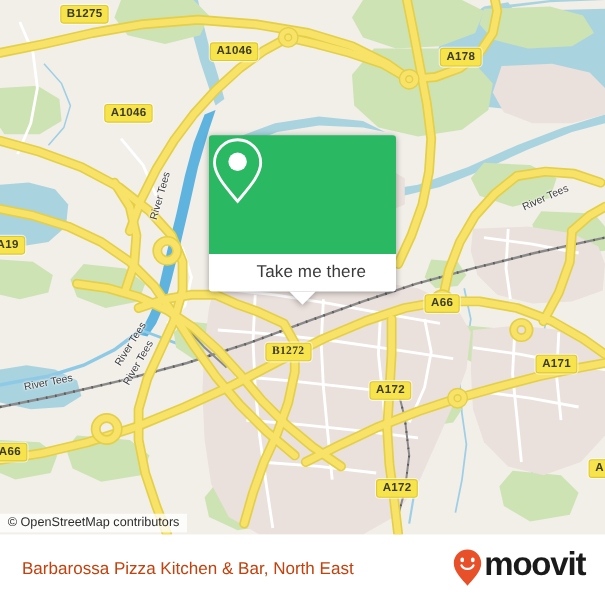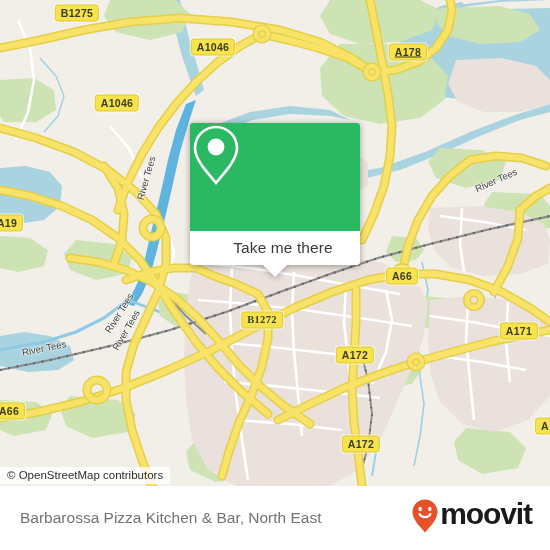--- a/index.html
+++ b/index.html
@@ -91,21 +91,21 @@
   
   #footer {
     position: absolute; left: 0; top: 486px;
     width: 550px; height: 64px;
     background: #ffffff;
     display: flex; align-items: center;
     padding: 0 18px 0 20px;
   }
   #footer-title {
     flex: 1 1 auto;
-    color: #737373;
+    color: #c2410c;
     font-size: 15.5px;
     white-space: nowrap;
     overflow: hidden;
   }
   #brand { display: flex; align-items: flex-start; gap: 2px; flex: 0 0 auto; }
   #brand-word {
     color: #1a1a1a; font-size: 30px; font-weight: bold;
     letter-spacing: -1.1px; line-height: 30px;
   }
 </style>
@@ -297,26 +297,26 @@
         <circle cx="372" cy="72" r="6" fill="none" stroke="#e3cf48" stroke-width="7"></circle>
         <circle cx="372" cy="72" r="6" fill="none" stroke="#f8e368" stroke-width="4.5"></circle>
         <circle cx="416" cy="362" r="6" fill="none" stroke="#e3cf48" stroke-width="7"></circle>
         <circle cx="416" cy="362" r="6" fill="none" stroke="#f8e368" stroke-width="4.5"></circle>
       </g>
     </svg>
 
     <div id="shield-layer">
         <div class="shield" style="left: 77px; top: 13px;">B1275</div>
         <div class="shield" style="left: 213px; top: 47px;">A1046</div>
-        <div class="shield" style="left: 408px; top: 52px; text-decoration: underline;">A178</div>
+        <div class="shield" style="left: 419px; top: 52px;">A178</div>
         <div class="shield" style="left: 117px; top: 103px;">A1046</div>
         <div class="shield" style="left: 7px; top: 223px;">A19</div>
         <div class="shield" style="left: 402px; top: 276px;">A66</div>
         <div class="shield" style="left: 262px; top: 320px; font-family: Liberation Serif, serif;">B1272</div>
-        <div class="shield" style="left: 519px; top: 331px;">A171</div>
+        <div class="shield" style="left: 506px; top: 331px;">A171</div>
         <div class="shield" style="left: 355px; top: 355px;">A172</div>
         <div class="shield" style="left: 9px; top: 411px;">A66</div>
         <div class="shield" style="left: 361px; top: 444px;">A172</div>
         <div class="shield" style="left: 545px; top: 426px;">A</div>
       </div>
 
     <div id="river-layer">
         <div class="river-label" style="left: 146px; top: 178px; transform: translate(-50%, -50%) rotate(-74deg);">River Tees</div>
         <div class="river-label" style="left: 496px; top: 180px; transform: translate(-50%, -50%) rotate(-24deg);">River Tees</div>
         <div class="river-label" style="left: 119px; top: 313px; transform: translate(-50%, -50%) rotate(-58deg);">River Tees</div>

